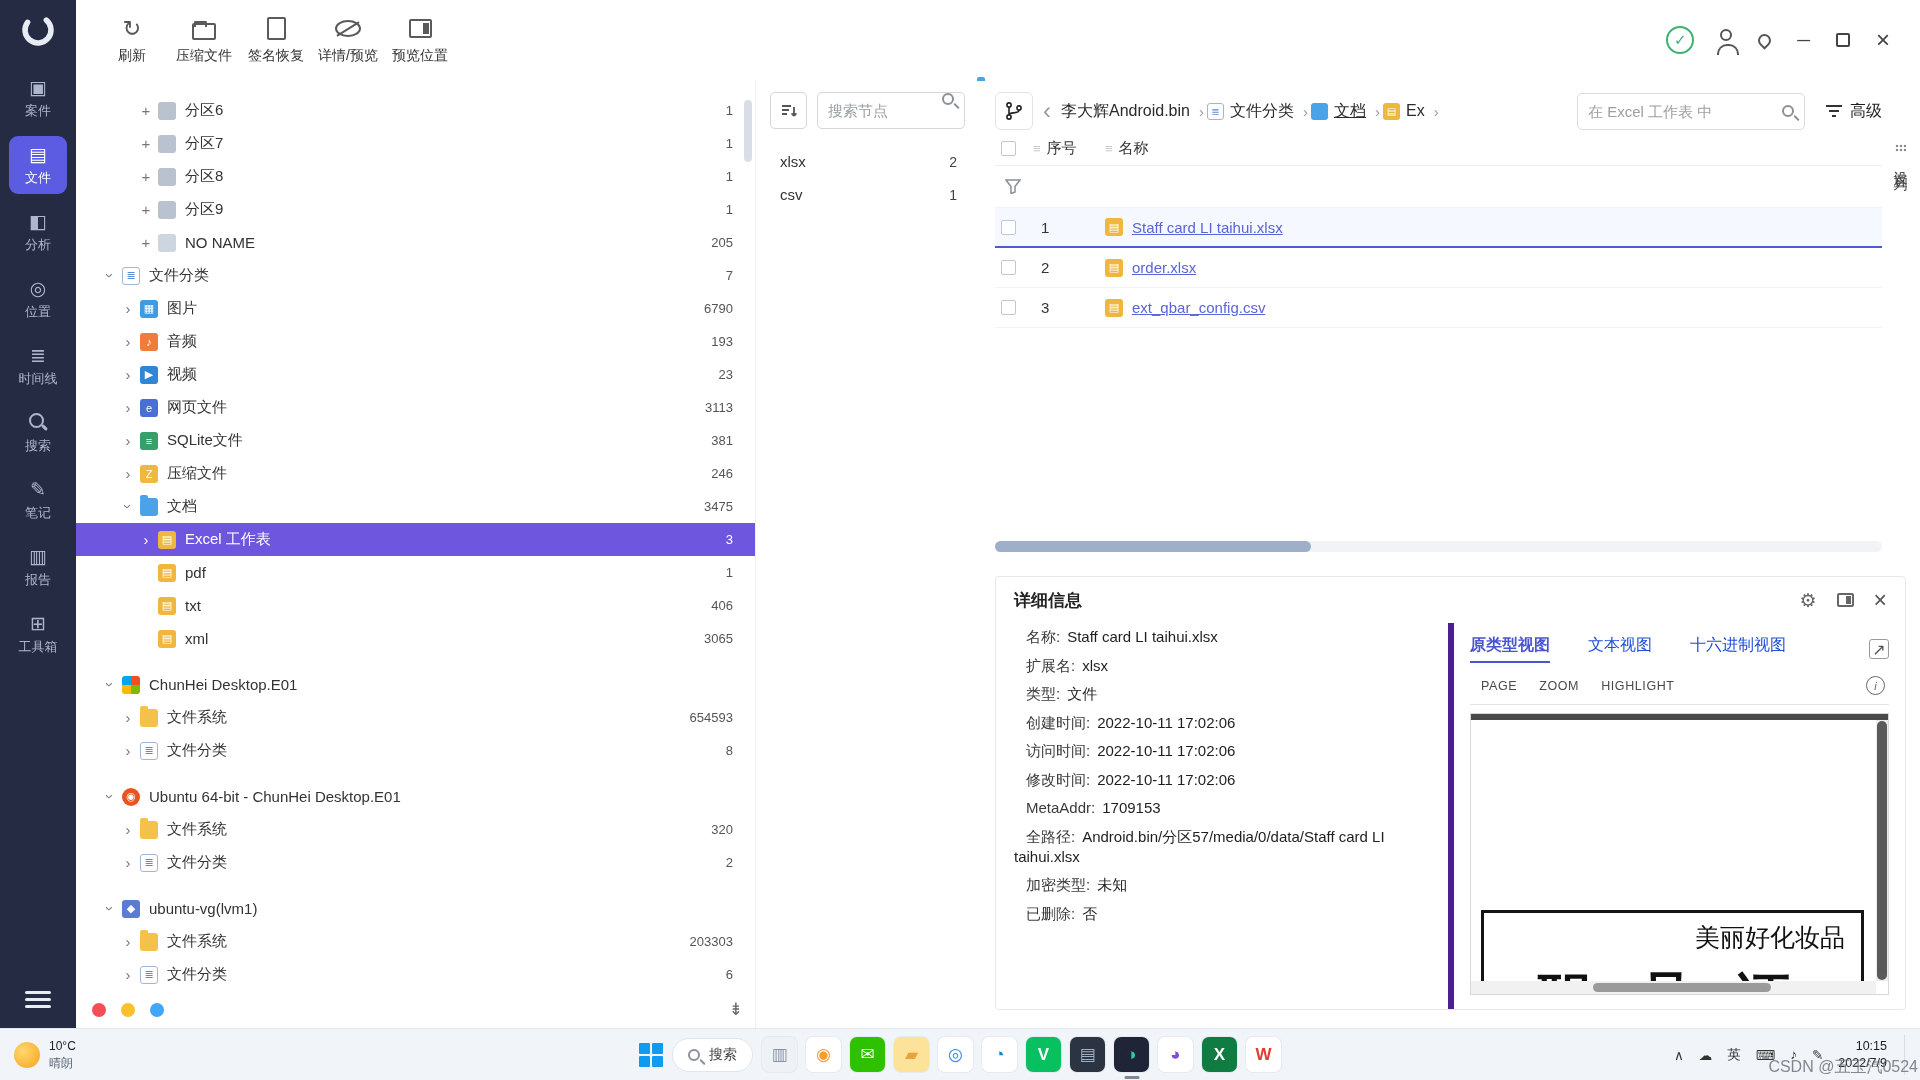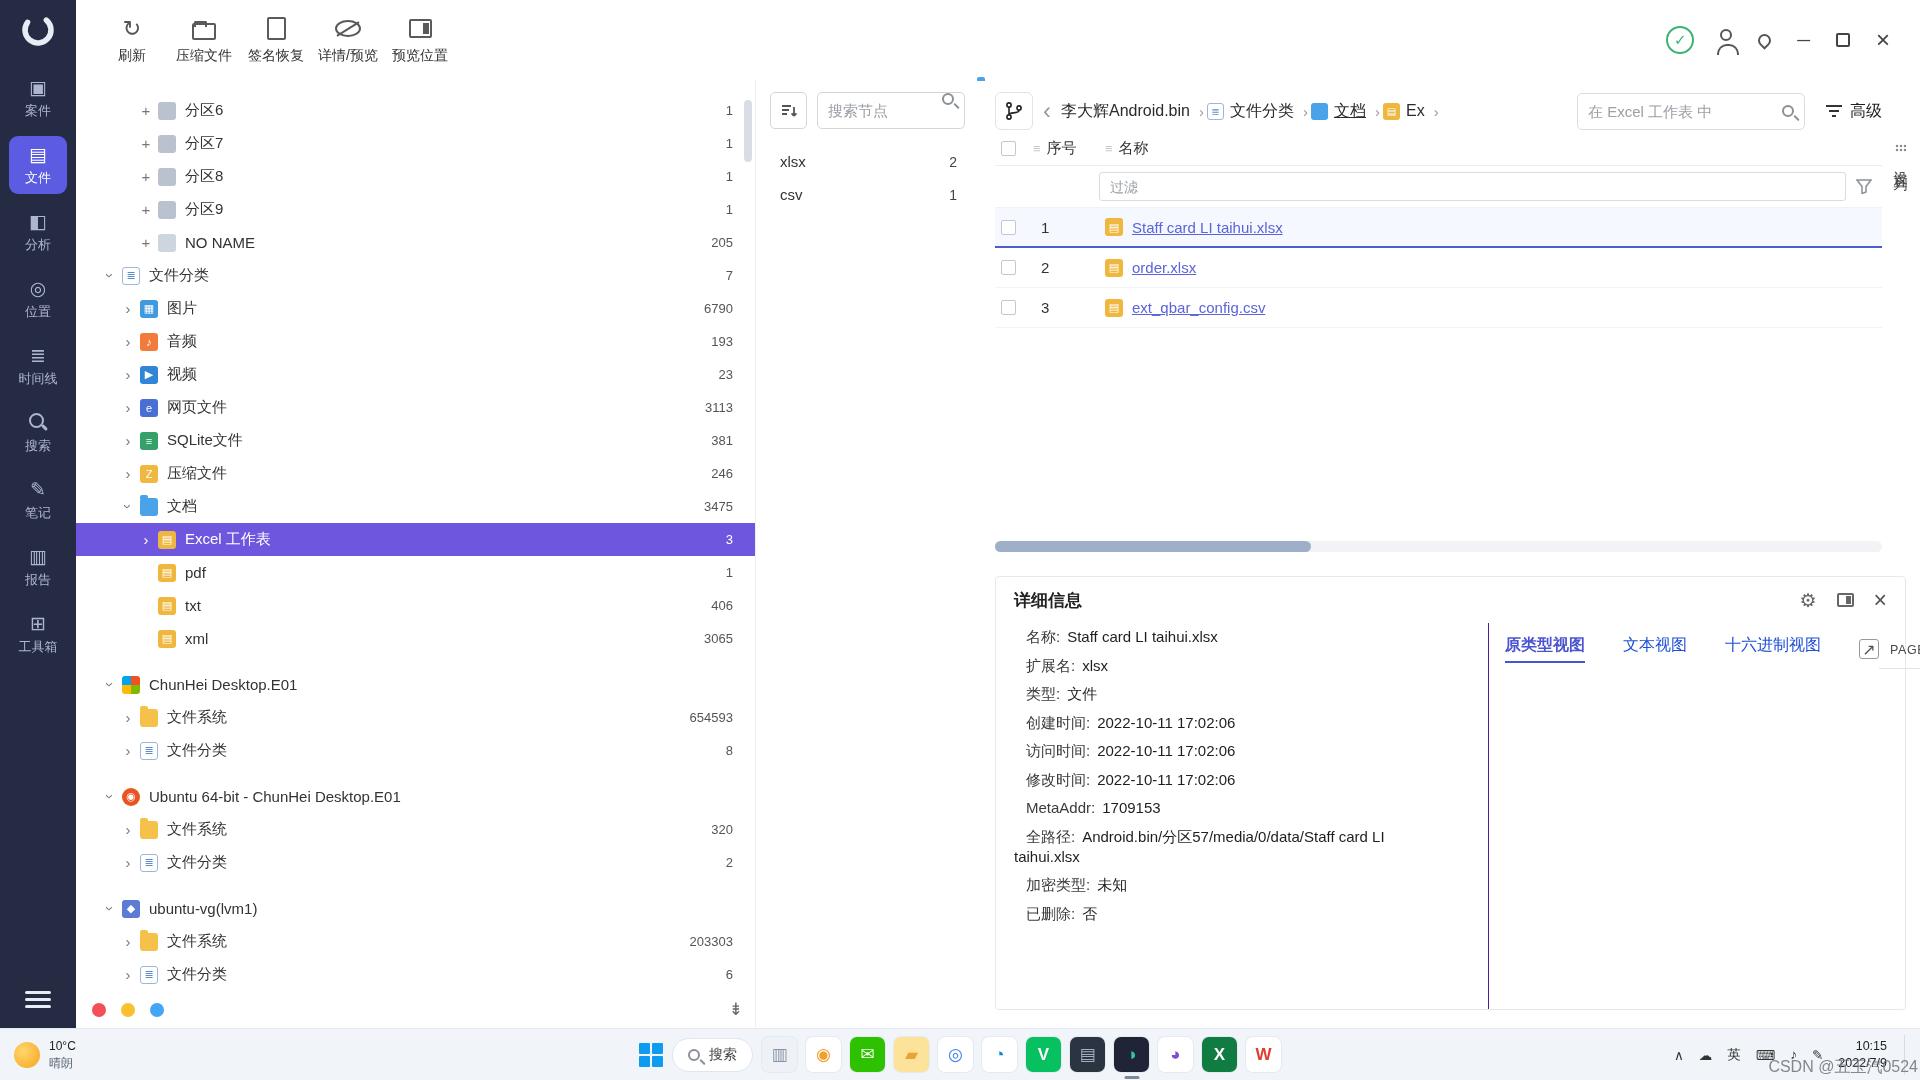--- a/index.html
+++ b/index.html
@@ -125,21 +125,21 @@
   .dh-icons { margin-left:auto; display:flex; align-items:center; gap:20px; color:#666; }
   .gear { font-size:19px; cursor:pointer; }
   .ic-panel { width:17px; height:14px; border:2px solid #666; border-radius:2px; position:relative; cursor:pointer; }
   .ic-panel::after { content:""; position:absolute; right:1px; top:1px; width:5px; height:8px; background:#666; }
   .dclose { font-size:23px; color:#555; cursor:pointer; line-height:1; }
   .details-body { flex:1; display:flex; min-height:0; }
   .fields { width:452px; flex:none; padding:4px 18px 0; font-size:15px; }
   .field { margin-bottom:8.5px; line-height:20px; }
   .flabel { color:#3a3a3a; margin-right:7px;margin-left:12px; }
   .fval { color:#1e1e1e; }
-  .pv-panel { flex:1; min-width:0; border-left:1px solid #4c1d95; display:flex; flex-direction:row; padding:8px 16px 14px;margin-left:40px; }
+  .pv-panel { flex:1; min-width:0; border-left:6px solid #4c1d95; display:flex; flex-direction:column; padding:8px 16px 14px; }
   .pv-tabs { display:flex; align-items:center; gap:38px; height:36px; flex:none; font-size:16px; }
   .pv-tab { color:#1d4ed8; padding-bottom:5px; cursor:pointer; border-bottom:2px solid transparent; }
   .pv-tab.active { color:#4a54d0; font-weight:bold; border-bottom-color:#4a54d0; }
   .ext-link { margin-left:auto; color:#555; font-size:16px; border:1.5px solid #999; border-radius:3px; width:20px; height:20px; display:grid; place-items:center; cursor:pointer; }
   .pv-toolbar { height:38px; display:flex; align-items:center; border-bottom:1px solid #e4e4e4; flex:none; }
   .pv-btn { padding:4px 11px; font-size:12.5px; letter-spacing:.6px; color:#4a4a4a; }
   .info-ic { margin-left:auto; margin-right:4px; width:19px; height:19px; border:1.5px solid #666; border-radius:50%; display:grid; place-items:center; font-size:11px; font-style:italic; color:#666; cursor:pointer; }
   .info-ic::before { content:"i"; }
   .pv-canvas { flex:1; margin-top:8px; border:1px solid #d8d8d8; background:#fff; position:relative; overflow:hidden; }
   .pv-topbar { height:6px; background:#4a4a4a; }
@@ -559,21 +559,20 @@
             <span class="col-num">
                 <span class="grip"></span>
                 <span>序号</span>
               </span>
             <span class="col-name">
                 <span class="grip"></span>
                 <span>名称</span>
               </span>
           </div>
           <div class="filter-row">
-            <input class="filter-input" placeholder="过滤" style="">
             <span class="funnel">
               <svg width="16" height="15" viewBox="0 0 16 15">
                   <path d="M1 1h14L10 7.5V13l-4 1.6V7.5L1 1z" fill="none" stroke="#8a8f98" stroke-width="1.5"></path>
                 </svg>
             </span>
           </div>
 
             <div class="row selected">
               <span class="col-cb">
                 <span class="cb"></span>

